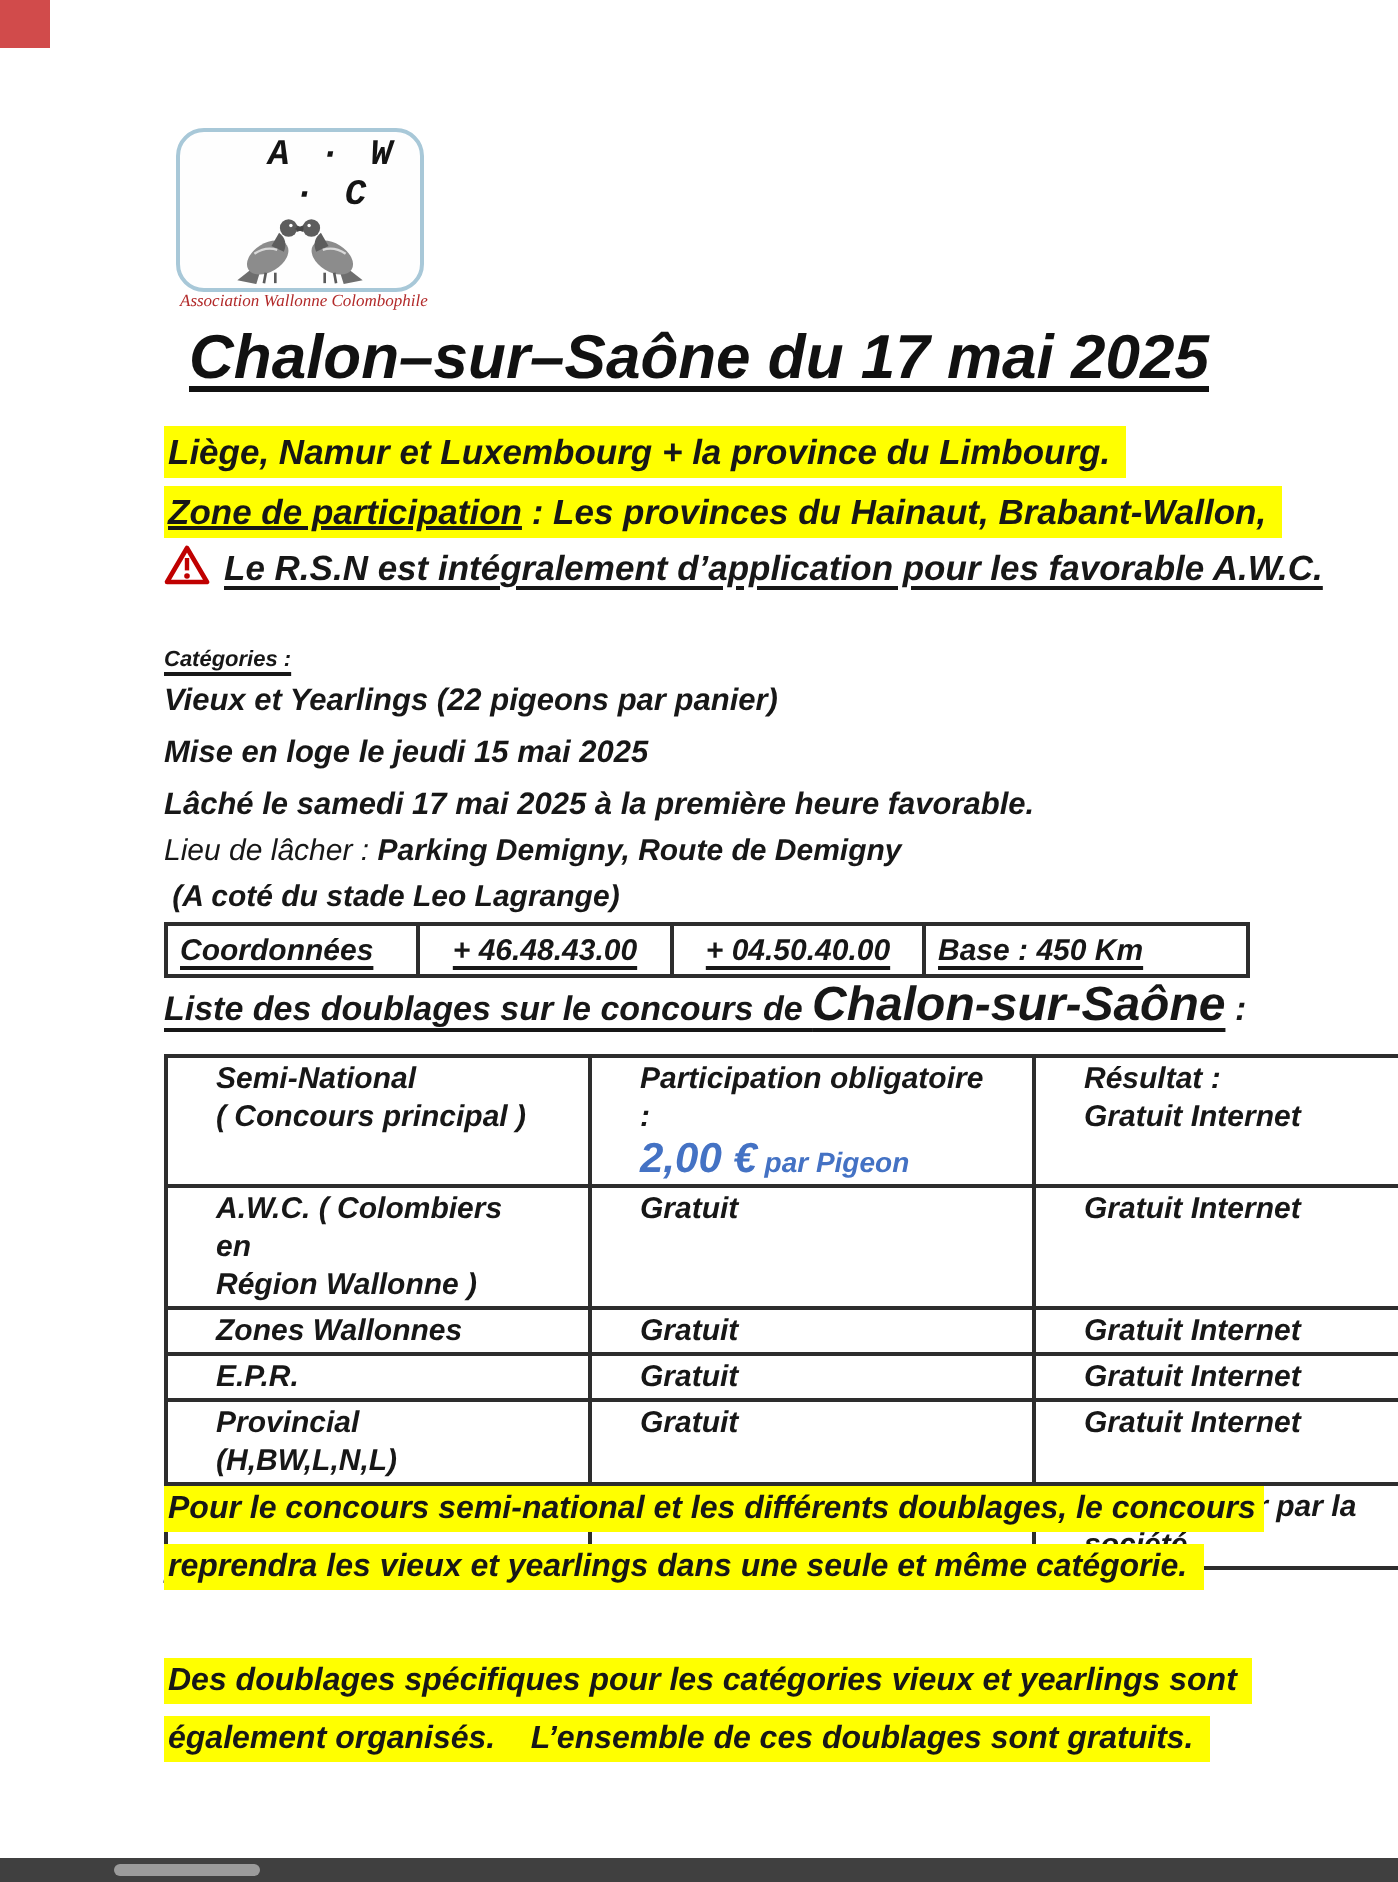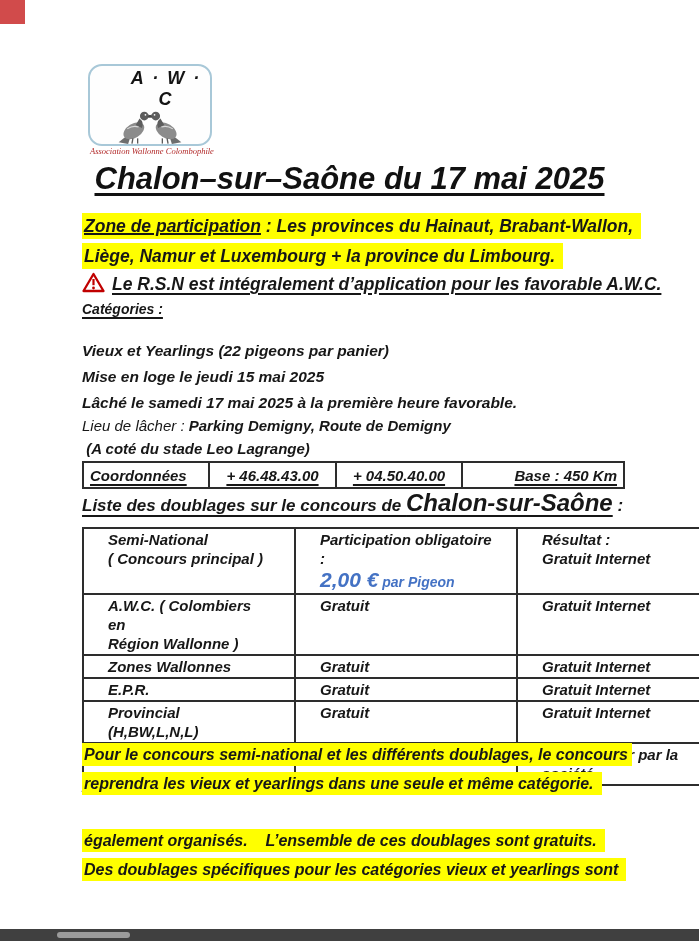--- a/index.html
+++ b/index.html
@@ -10,21 +10,21 @@
   
   .corner-square { position:absolute; left:0; top:0; width:25px; height:24px; }
 
   
   .logo {
     position:absolute; left:88px; top:64px; width:124px; height:82px;
     border:2px solid #a8c8d8; border-radius:14px; background:#fefefe;
     text-align:center; box-sizing:border-box;
   }
   .logo-awc {
-    font-family:Liberation Sans, sans-serif; font-style:italic; font-weight:bold;
+    font-family:Liberation Mono, monospace; font-style:italic; font-weight:bold;
     font-size:18px; letter-spacing:2px; margin-top:2px; color:#141414;margin-left:32px;
   }
   .logo-birds { margin-top:-3px; }
   .logo-caption {
     font-family:"Liberation Serif", serif; font-style:italic;
     font-size:8.5px; color:#b22a2a; margin-top:-3px; white-space:nowrap;
   }
 
   .title {
     position:absolute; left:0; top:161px; width:100%; text-align:center;
@@ -34,38 +34,38 @@
 
   .zone { position:absolute; left:82px; top:211px; font-size:17.5px; font-weight:bold; font-style:italic; }
   .zone .line { height:30px; line-height:30px; }
   .hl { background:#ffff00; padding:3px 8px 3px 2px; white-space:pre-wrap; }
   .u  { text-decoration:underline; text-decoration-thickness:2px; }
 
   .rsn { position:absolute; left:82px; top:272px; font-size:17.5px; font-weight:bold; font-style:italic; }
   .rsn svg { vertical-align:-3px; margin-right:7px; }
   .rsn .u { text-decoration-thickness:2px; text-underline-offset:3px; }
 
-  .cat-heading { position:absolute; left:82px; top:301px; font-size:14px; font-weight:bold; font-style:italic;
+  .cat-heading { position:absolute; left:82px; top:324px; font-size:11px; font-weight:bold; font-style:italic;
     text-decoration:underline; text-decoration-thickness:1.5px; text-underline-offset:3px; }
   .cat-lines { position:absolute; left:82px; top:338px; font-size:15.5px; font-weight:bold; font-style:italic; line-height:26px; }
 
   .lieu { position:absolute; left:82px; top:414px; font-size:15px; font-style:italic; line-height:23px; }
   .lieu .b { font-weight:bold; }
 
   .coords { position:absolute; left:82px; top:461px; }
   .coords table { border-collapse:collapse; table-layout:fixed; }
   .coords td {
     border:2px solid #2d2d2d; height:24px; font-size:15px; font-weight:bold; font-style:italic;
     padding:0 6px; white-space:nowrap;
   }
   .coords td span { text-decoration:underline; text-decoration-thickness:1.8px; text-underline-offset:3px; }
   .coords .c0 { width:112px; text-align:left; }
   .coords .c1 { width:113px; text-align:center; }
   .coords .c2 { width:112px; text-align:center; }
-  .coords .c3 { width:148px; text-align:right; }
+  .coords .c3 { width:148px; text-align:left; }
 
   .doublages { position:absolute; left:82px; top:489px; font-weight:bold; font-style:italic; white-space:nowrap; }
   .doublages .u2 { text-decoration:underline; text-decoration-thickness:2px; text-underline-offset:4px; }
   .doublages .prefix { font-size:17px; }
   .doublages .big { font-size:24px; }
   .doublages .suffix { font-size:17px; }
 
   .main-table { position:absolute; left:82px; top:527px; }
   .main-table table { border-collapse:collapse; table-layout:fixed; width:534px; }
   .main-table td {
@@ -113,22 +113,22 @@
         <use href="#bird"></use>
         <use href="#bird" transform="translate(76,0) scale(-1,1)"></use>
       </svg>
     </div>
     <div class="logo-caption">Association Wallonne Colombophile</div>
   </div>
 
   <div class="title">Chalon–sur–Saône du 17 mai 2025</div>
 
   <div class="zone">
+    <div class="line"><span class="hl">Liège, Namur et Luxembourg + la province du Limbourg.</span></div>
     <div class="line"><span class="hl"><span class="u">Zone de participation</span><span> : Les provinces du Hainaut, Brabant-Wallon,</span></span></div>
-    <div class="line"><span class="hl">Liège, Namur et Luxembourg + la province du Limbourg.</span></div>
   </div>
 
   <div class="rsn">
     <svg width="23" height="21" viewBox="0 0 23 21">
       <polygon points="11.5,2 21.5,19 1.5,19" fill="none" stroke="#c00000" stroke-width="2.3" stroke-linejoin="round"></polygon>
       <rect x="10.4" y="7" width="2.2" height="6.2" fill="#c00000"></rect>
       <circle cx="11.5" cy="16" r="1.4" fill="#c00000"></circle>
     </svg><span class="u">Le R.S.N est intégralement d’application pour les favorable A.W.C.</span>
   </div>
 
@@ -213,21 +213,21 @@
     </tbody>
       </table>
   </div>
 
   <div class="note note1">
     <div class="line"><span class="hl">Pour le concours semi-national et les différents doublages, le concours principal</span></div>
     <div class="line"><span class="hl">reprendra les vieux et yearlings dans une seule et même catégorie.</span></div>
   </div>
 
   <div class="note note2">
+    <div class="line"><span class="hl">Des doublages spécifiques pour les catégories vieux et yearlings sont</span></div>
     <div class="line"><span class="hl">également organisés.    L’ensemble de ces doublages sont gratuits.</span></div>
-    <div class="line"><span class="hl">Des doublages spécifiques pour les catégories vieux et yearlings sont</span></div>
   </div>
 
   <div class="bottom-bar" style="background:#404040;">
     <div class="bottom-thumb" style="background:#9b9b9b;"></div>
   </div>
 
 </div>
 
 </body></html>

